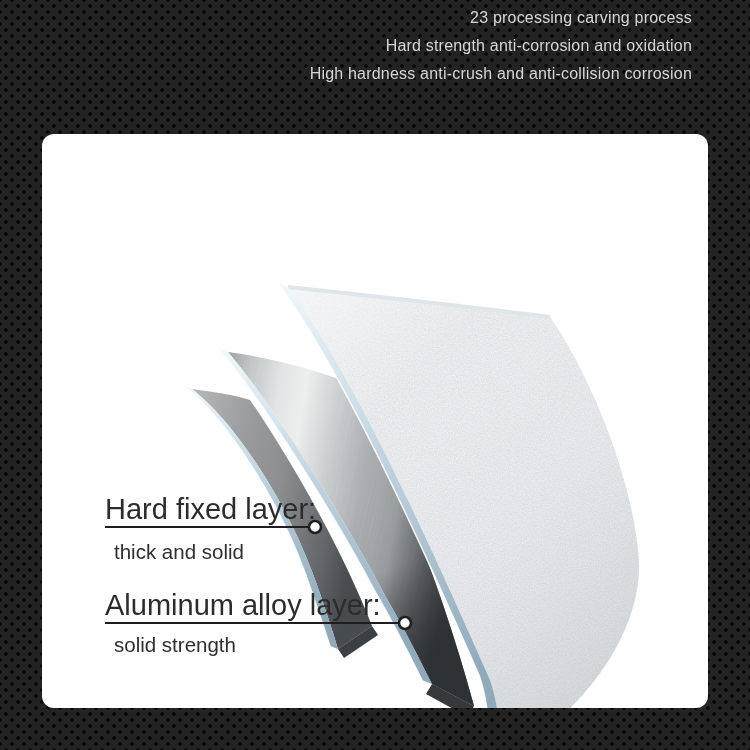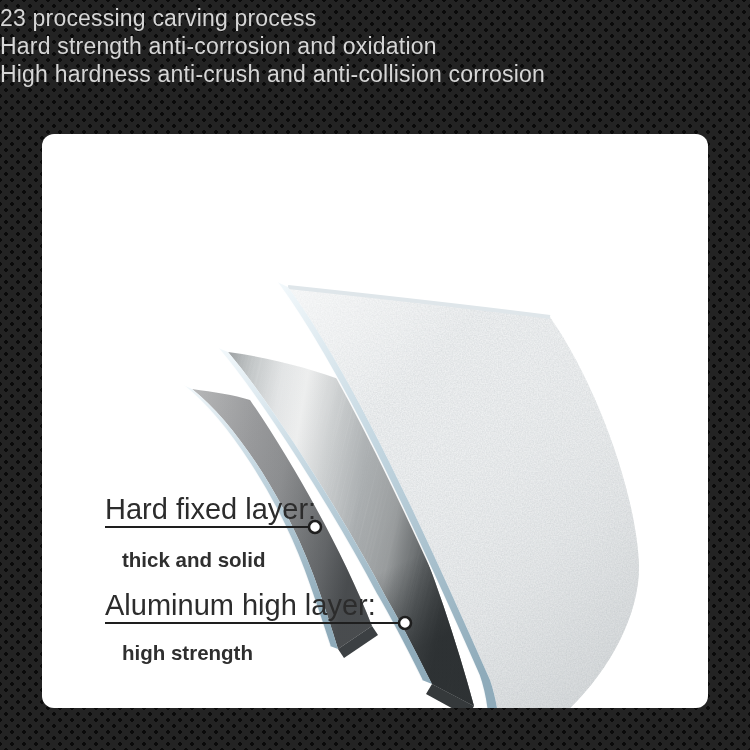--- a/index.html
+++ b/index.html
@@ -9,35 +9,35 @@
     background-image:
       radial-gradient(circle, #0a0a0a 1.8px, rgba(0,0,0,0) 2px),
       radial-gradient(circle, #0a0a0a 1.8px, rgba(0,0,0,0) 2px);
     background-size:12px 12px;
     background-position:0 0, 6px 6px;
     font-family:"Liberation Sans", sans-serif;
   }
   .hdr{
     position:absolute;top:0;left:0;right:0;
     padding:4px 58px 0 0;
-    color:#d6d6d6;
-    font-size:23px;line-height:28px;
+    text-align:right;color:#d6d6d6;
+    font-size:16px;line-height:28px;
     letter-spacing:0.2px;
   }
   .card{
     position:absolute;left:42px;top:134px;width:666px;height:574px;
     background:#ffffff;border-radius:12px;overflow:hidden;
   }
   .illu{position:absolute;left:0;top:0;width:666px;height:611px;display:block;}
   .lbl-title{
     position:absolute;left:63px;margin:0;font-weight:400;
     font-size:29px;line-height:29px;color:#2c2c2c;white-space:nowrap;
   }
   .lbl-desc{
-    position:absolute;left:64px;margin:16px;font-weight:700;
+    position:absolute;left:64px;margin:8px;font-weight:400;
     font-size:20.5px;line-height:22px;color:#2f2f2f;white-space:nowrap;
   }
   #t1{top:361px}#d1{top:399px}
   #t2{top:457px}#d2{top:492px}
   #t3{top:552px}#d3{top:589px}
 </style>
 </head>
 <body>
 
 <div class="stage">
@@ -162,18 +162,18 @@
       <g fill="#ffffff" stroke="#1e1e1e" stroke-width="2.6">
         <circle cx="273" cy="393" r="6"></circle>
         <circle cx="363" cy="489" r="6"></circle>
         <circle cx="451" cy="584" r="6"></circle>
       </g>
     </svg>
 
     <p class="lbl-title" id="t1">Hard fixed layer:</p>
     <p class="lbl-desc" id="d1">thick and solid</p>
 
-    <p class="lbl-title" id="t2">Aluminum high layer:</p>
-    <p class="lbl-desc" id="d2">high strength</p>
+    <p class="lbl-title" id="t2">Aluminum alloy layer:</p>
+    <p class="lbl-desc" id="d2">solid strength</p>
 
 
   </div>
 </div>
 
 </body></html>

